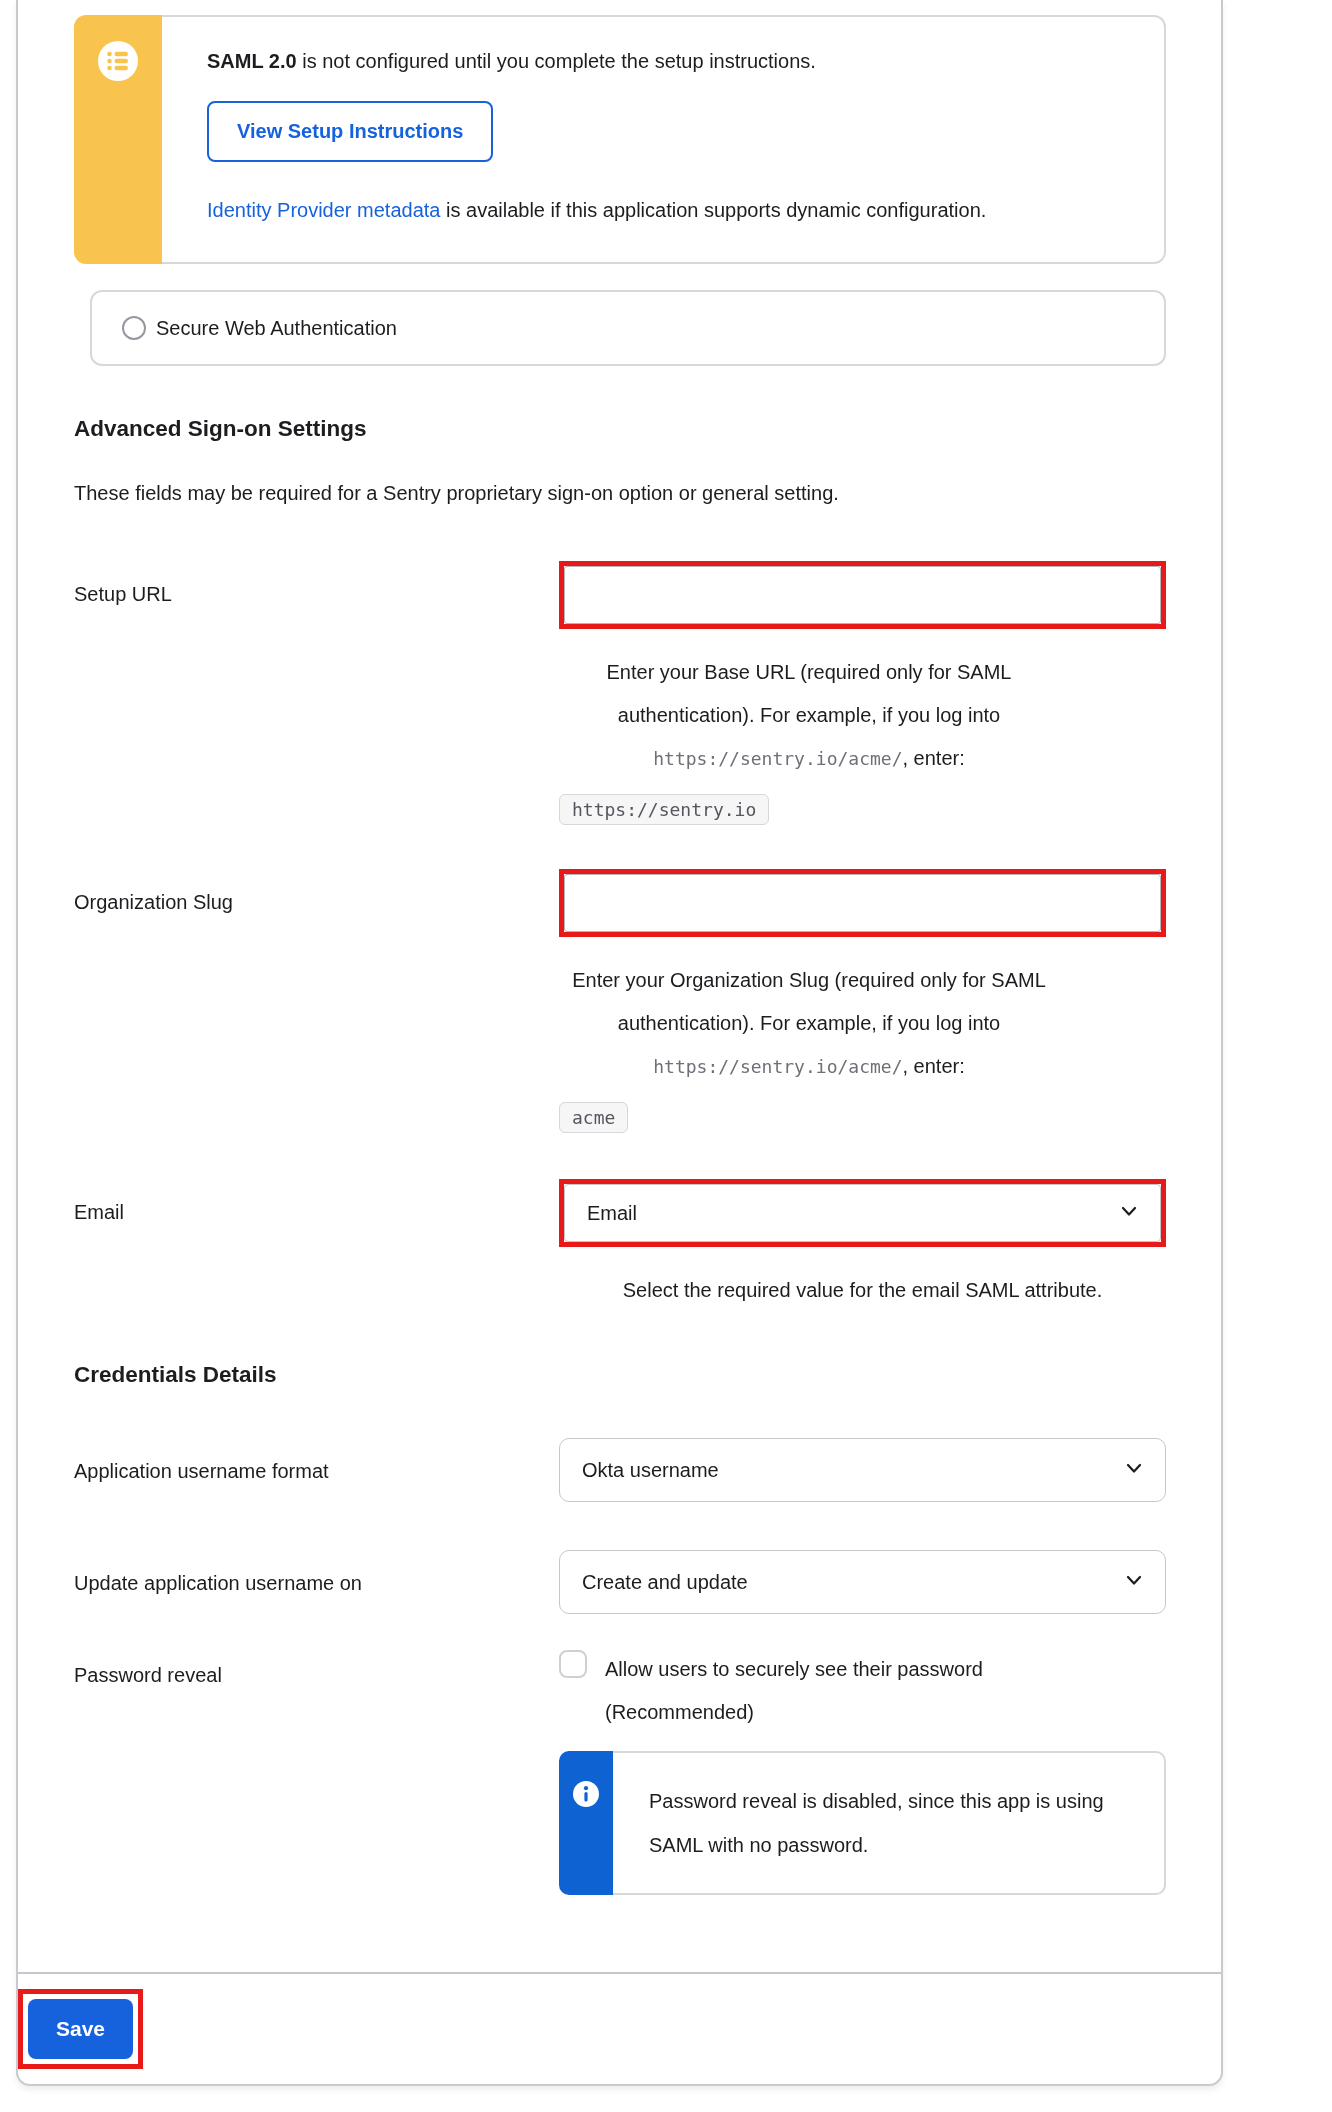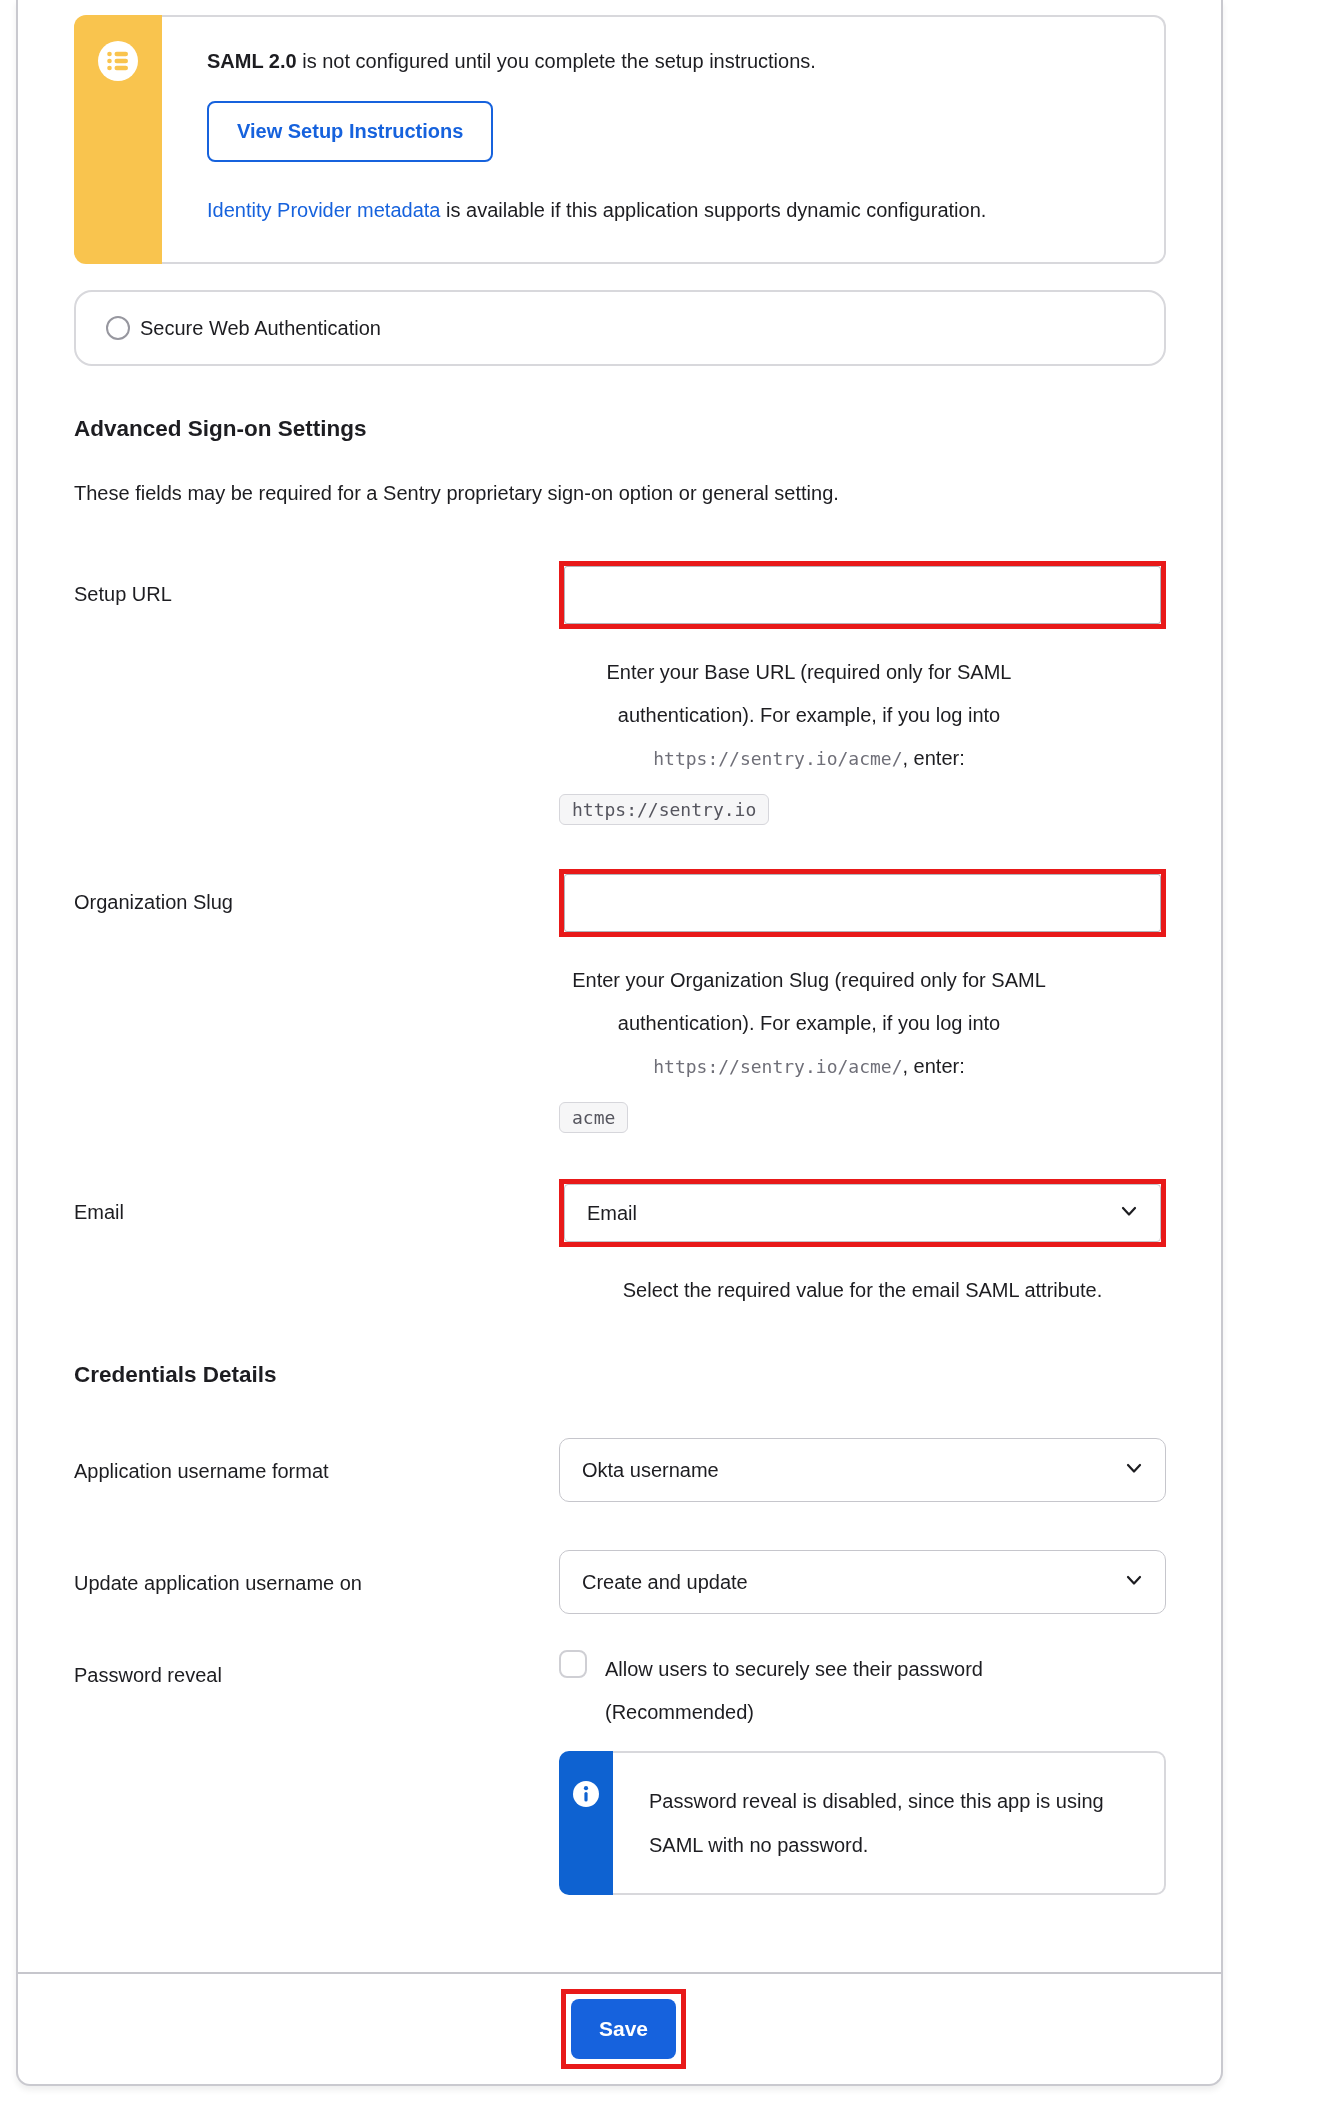--- a/index.html
+++ b/index.html
@@ -45,22 +45,22 @@
     padding: 17px 28px; cursor: pointer;
     font-family: "Liberation Sans", sans-serif;
   }
   .banner-meta {
     margin-top: 26px; font-size: 20px; line-height: 2.2; max-width: 780px;
   }
   .link { color: #1662dd; text-decoration: none; cursor: pointer; }
 
   
   .radio-card {
-    margin-top: 26px; border: 2px solid #d8d8dc; border-radius: 18px;
-    padding: 24px 30px; display: flex; align-items: center; gap: 10px;
+    margin-top: 26px; border: 2px solid #d8d8dc; border-radius: 12px;
+    padding: 24px 30px; display: flex; align-items: center; gap: 10px; margin-left: 16px;
   }
   .radio-circle {
     width: 24px; height: 24px; border: 2px solid #97979f; border-radius: 50%;
     background: #fff; flex: 0 0 24px;
   }
   .radio-label { font-size: 20px; }
 
   
   .section-heading { margin-top: 50px; font-size: 22.5px; font-weight: bold; }
   .section-desc { margin-top: 40px; font-size: 20px; }
@@ -111,23 +111,22 @@
   }
   .info-body {
     flex: 1; border: 2px solid #d8d8dc; border-left: none;
     border-radius: 0 10px 10px 0; padding: 26px 36px;
     font-size: 20px; line-height: 2.2;
   }
 
   
   .footer {
     border-top: 2px solid #c6c6cc; height: 112px;
-    display: flex; align-items: center; justify-content: center;
+    display: flex; align-items: center; justify-content: flex-start;
     padding-right: 40px;
-    padding-left: 48px;
   }
   .save-red-wrap { border: 5px solid #e81919; padding: 5px; background: #fff; }
   .save-btn {
     background: #1662dd; color: #fff; font-weight: bold; font-size: 21px;
     border: none; border-radius: 8px; padding: 18px 28px; cursor: pointer;
     font-family: "Liberation Sans", sans-serif;
   }
   .chev { flex: 0 0 18px; }
 </style>
 </head>

